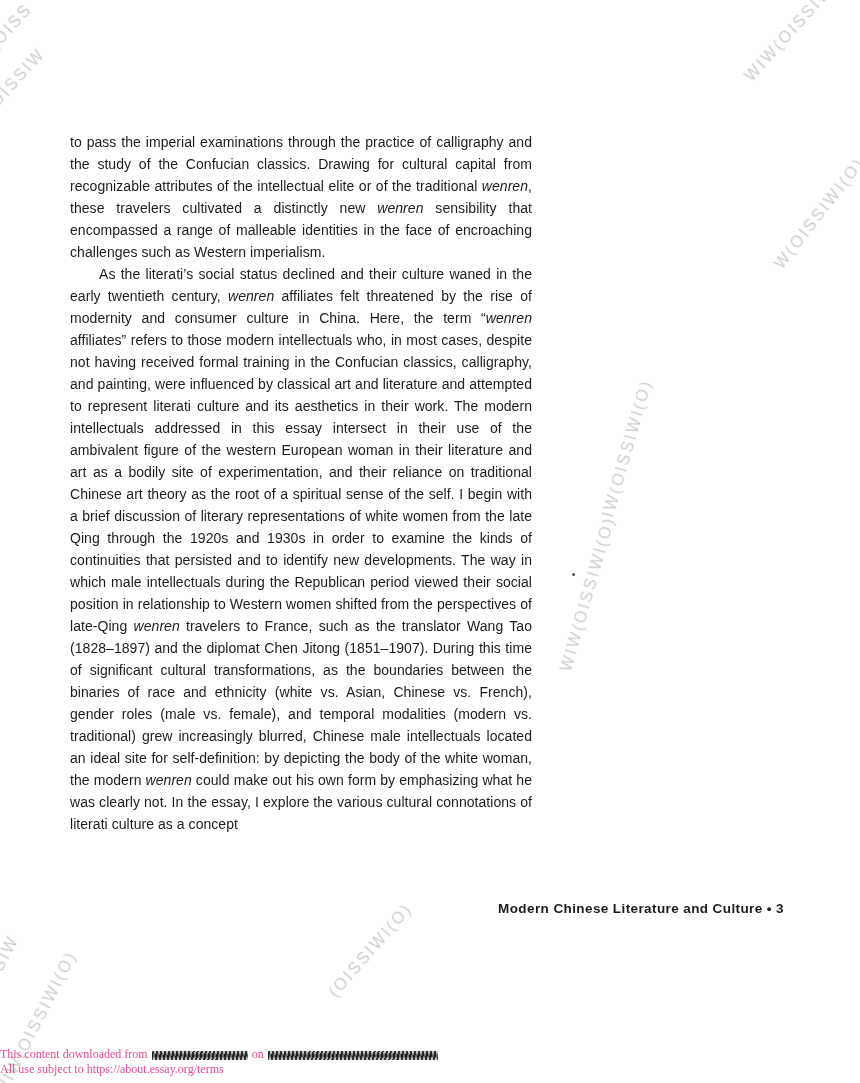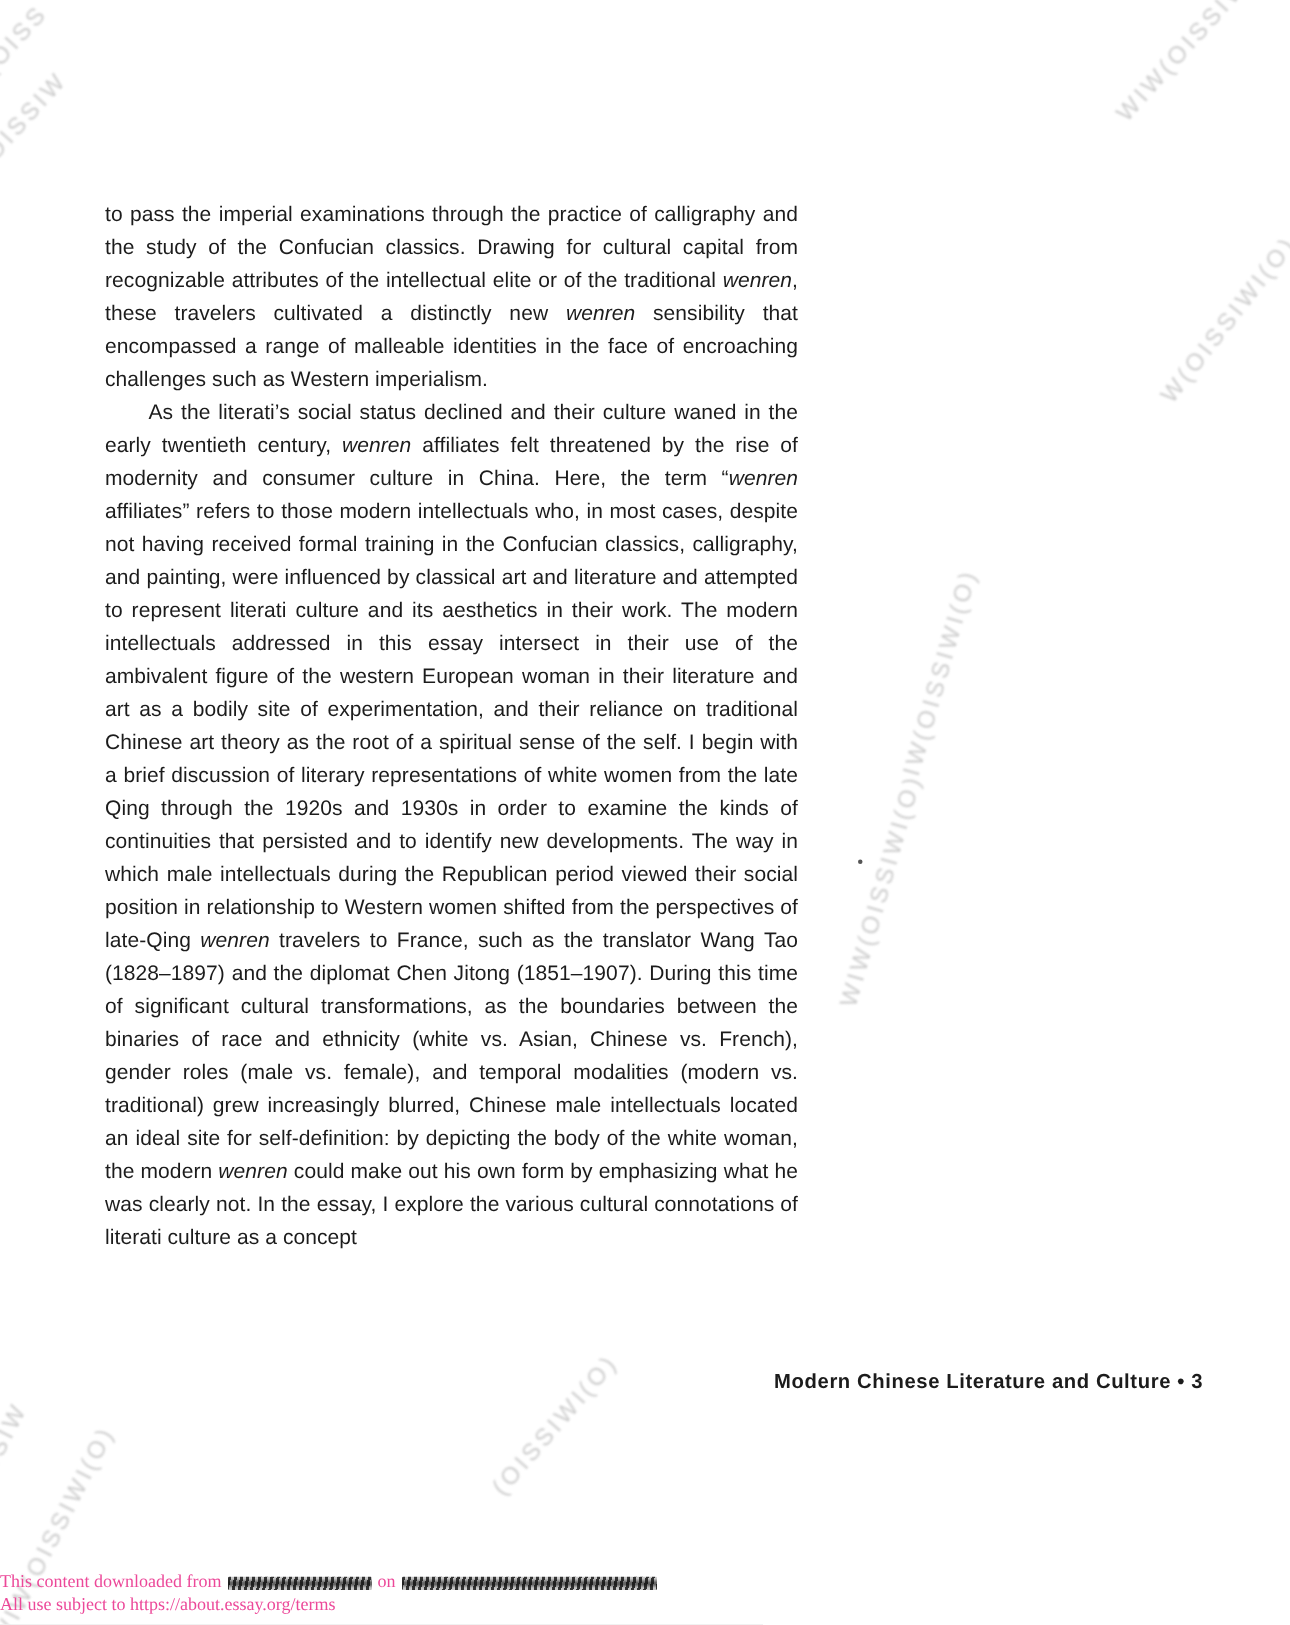--- a/index.html
+++ b/index.html
@@ -40,26 +40,25 @@
     letter-spacing: 0.05px;
   }
   .text-column p { margin: 0; }
   .text-column p.indent { text-indent: 29px; }
   .text-column i { font-style: italic; }
 
   
   .running-footer {
     position: absolute;
     top: 901px;
-    right: 58px;
+    right: 76px;
     font-size: 13.5px;
     font-weight: bold;
     letter-spacing: 0.4px;
     white-space: nowrap;
-    margin-top: 12px;
   }
 
   
   .jstor-note {
     position: absolute;
     left: 0; right: 4px;
     top: 1047px;
     text-align: left;
     font-family: "Liberation Serif", serif;
     font-size: 12px;

